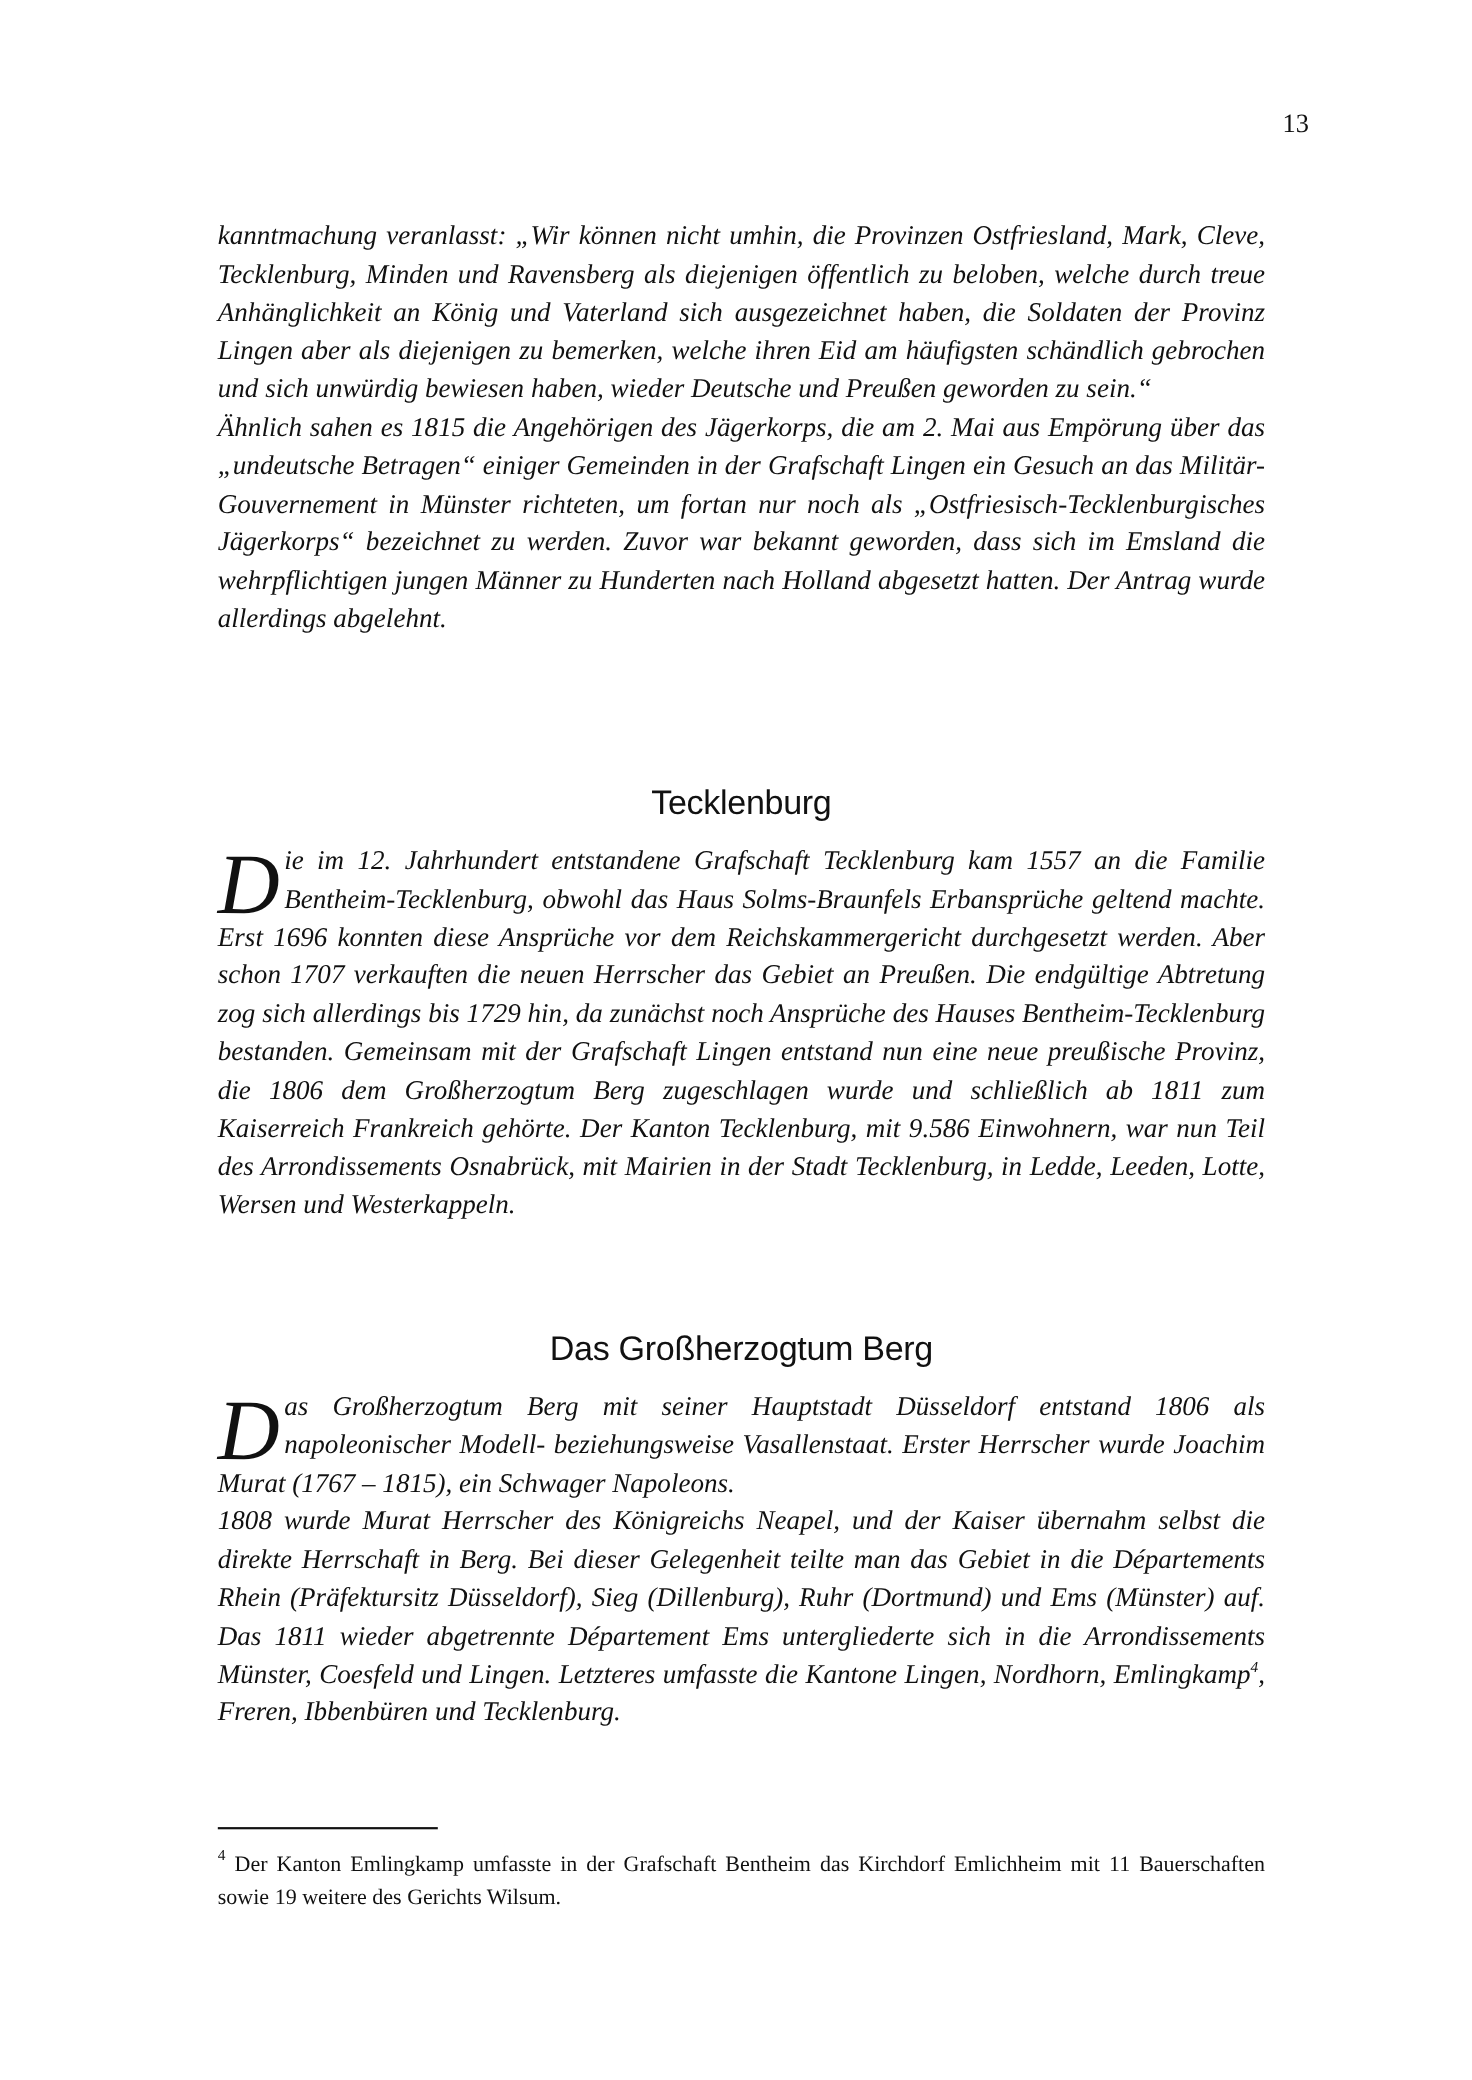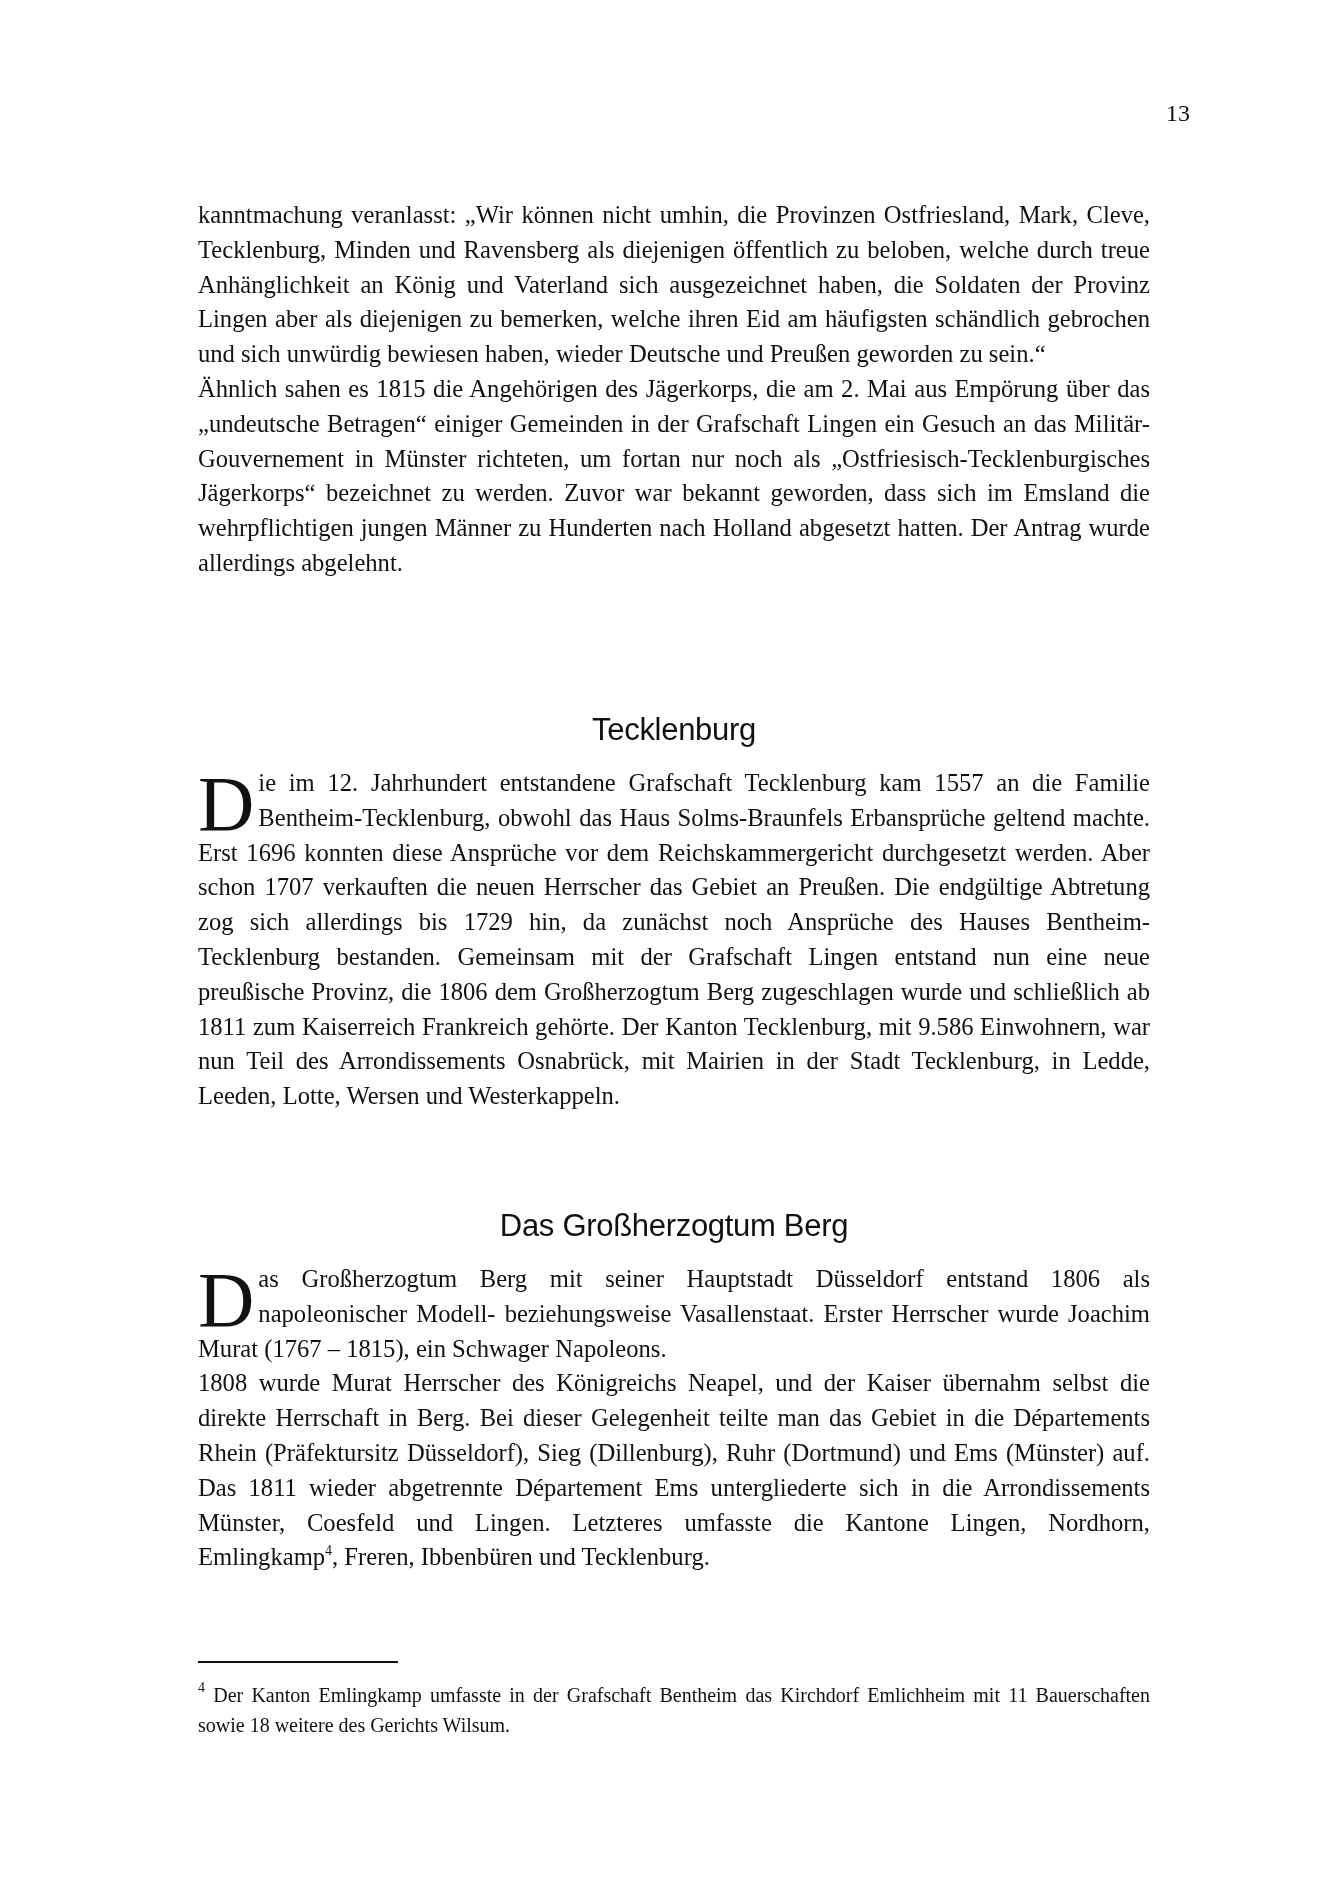--- a/index.html
+++ b/index.html
@@ -2,21 +2,21 @@
 <html><head>
   <meta charset="utf-8">
   <style>
     html, body { margin: 0; padding: 0; background: #ffffff; }
     body { width: 1338px; height: 1891px; position: relative; overflow: hidden;
            font-family: "Liberation Serif", "DejaVu Serif", serif; color: #111; }
     .page-number { position: absolute; top: 100px; left: 1110px; width: 80px; text-align: right;
                    font-size: 24px; }
     .textblock { position: absolute; left: 198px; width: 952px; font-size: 24.6px; line-height: 34.8px;
                  text-align: justify; }
-    .para { margin: 0; }
+    .para { margin: 0; font-style: italic; }
     .heading { position: absolute; left: 198px; width: 952px; text-align: center;
                font-family: "Liberation Sans", "DejaVu Sans", sans-serif; font-weight: normal;
                font-size: 31px; letter-spacing: -0.3px; }
     .dropcap { float: left; font-size: 78px; line-height: 64px; padding-top: 6px;
                margin-right: 4px; margin-bottom: -4px; font-family: "Liberation Serif", serif; }
     sup { font-size: 14px; line-height: 0; vertical-align: 10px; }
     .fn-rule { position: absolute; left: 198px; top: 1661px; width: 200px; height: 2px; background: #111; }
     .footnote { position: absolute; left: 198px; top: 1680px; width: 952px; font-size: 20px; line-height: 30px;
                 text-align: justify; }
   </style>
@@ -39,14 +39,14 @@
 <div class="heading" style="top: 1208px;">Das Großherzogtum Berg</div>
 
 <div class="textblock" style="top: 1262px;">
   <p class="para"><span class="dropcap">D</span><span>as Großherzogtum Berg mit seiner Hauptstadt Düsseldorf entstand 1806 als napoleonischer Modell- beziehungsweise Vasallenstaat. Erster Herrscher wurde Joachim Murat (1767 – 1815), ein Schwager Napoleons.</span></p>
   <p class="para"><span>1808 wurde Murat Herrscher des Königreichs Neapel, und der Kaiser übernahm selbst die direkte Herrschaft in Berg. Bei dieser Gelegenheit teilte man das Gebiet in die Départements Rhein (Präfektursitz Düsseldorf), Sieg (Dillenburg), Ruhr (Dortmund) und Ems (Münster) auf. Das 1811 wieder abgetrennte Département Ems untergliederte sich in die Arrondissements Münster, Coesfeld und Lingen. Letzteres umfasste die Kantone Lingen, Nordhorn, Emlingkamp</span><sup>4</sup><span>, Freren, Ibbenbüren und Tecklenburg.</span></p>
 </div>
 
 <div class="fn-rule"></div>
 
 <div class="footnote">
-  <sup>4</sup><span> Der Kanton Emlingkamp umfasste in der Grafschaft Bentheim das Kirchdorf Emlichheim mit 11 Bauerschaften sowie 18 weitere des Gerichts Wilsum.</span>
+  <sup>4</sup><span> Der Kanton Emlingkamp umfasste in der Grafschaft Bentheim das Kirchdorf Emlichheim mit 11 Bauerschaften sowie 19 weitere des Gerichts Wilsum.</span>
 </div>
 
 </body></html>

